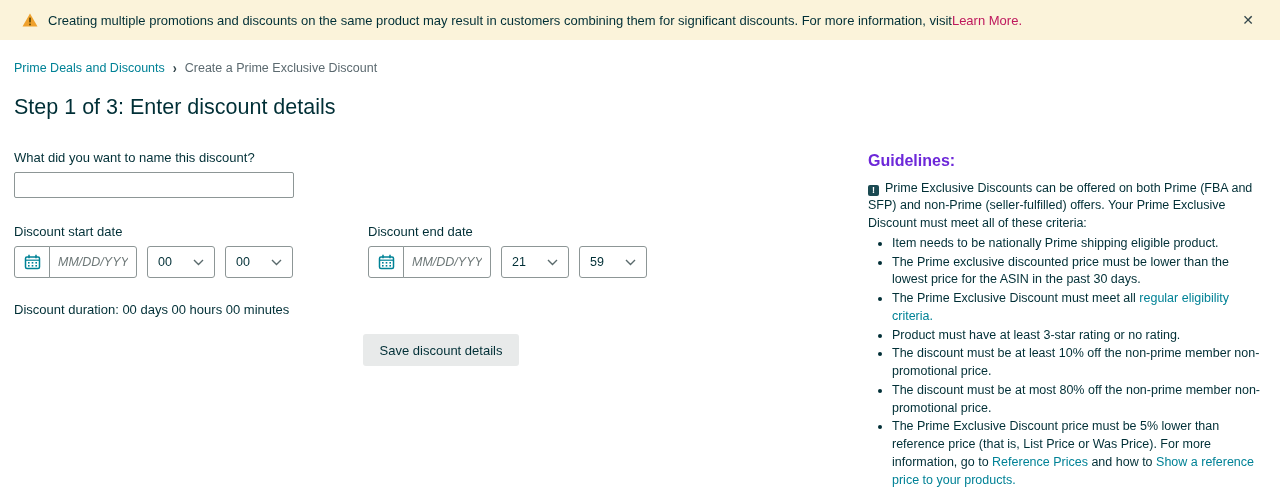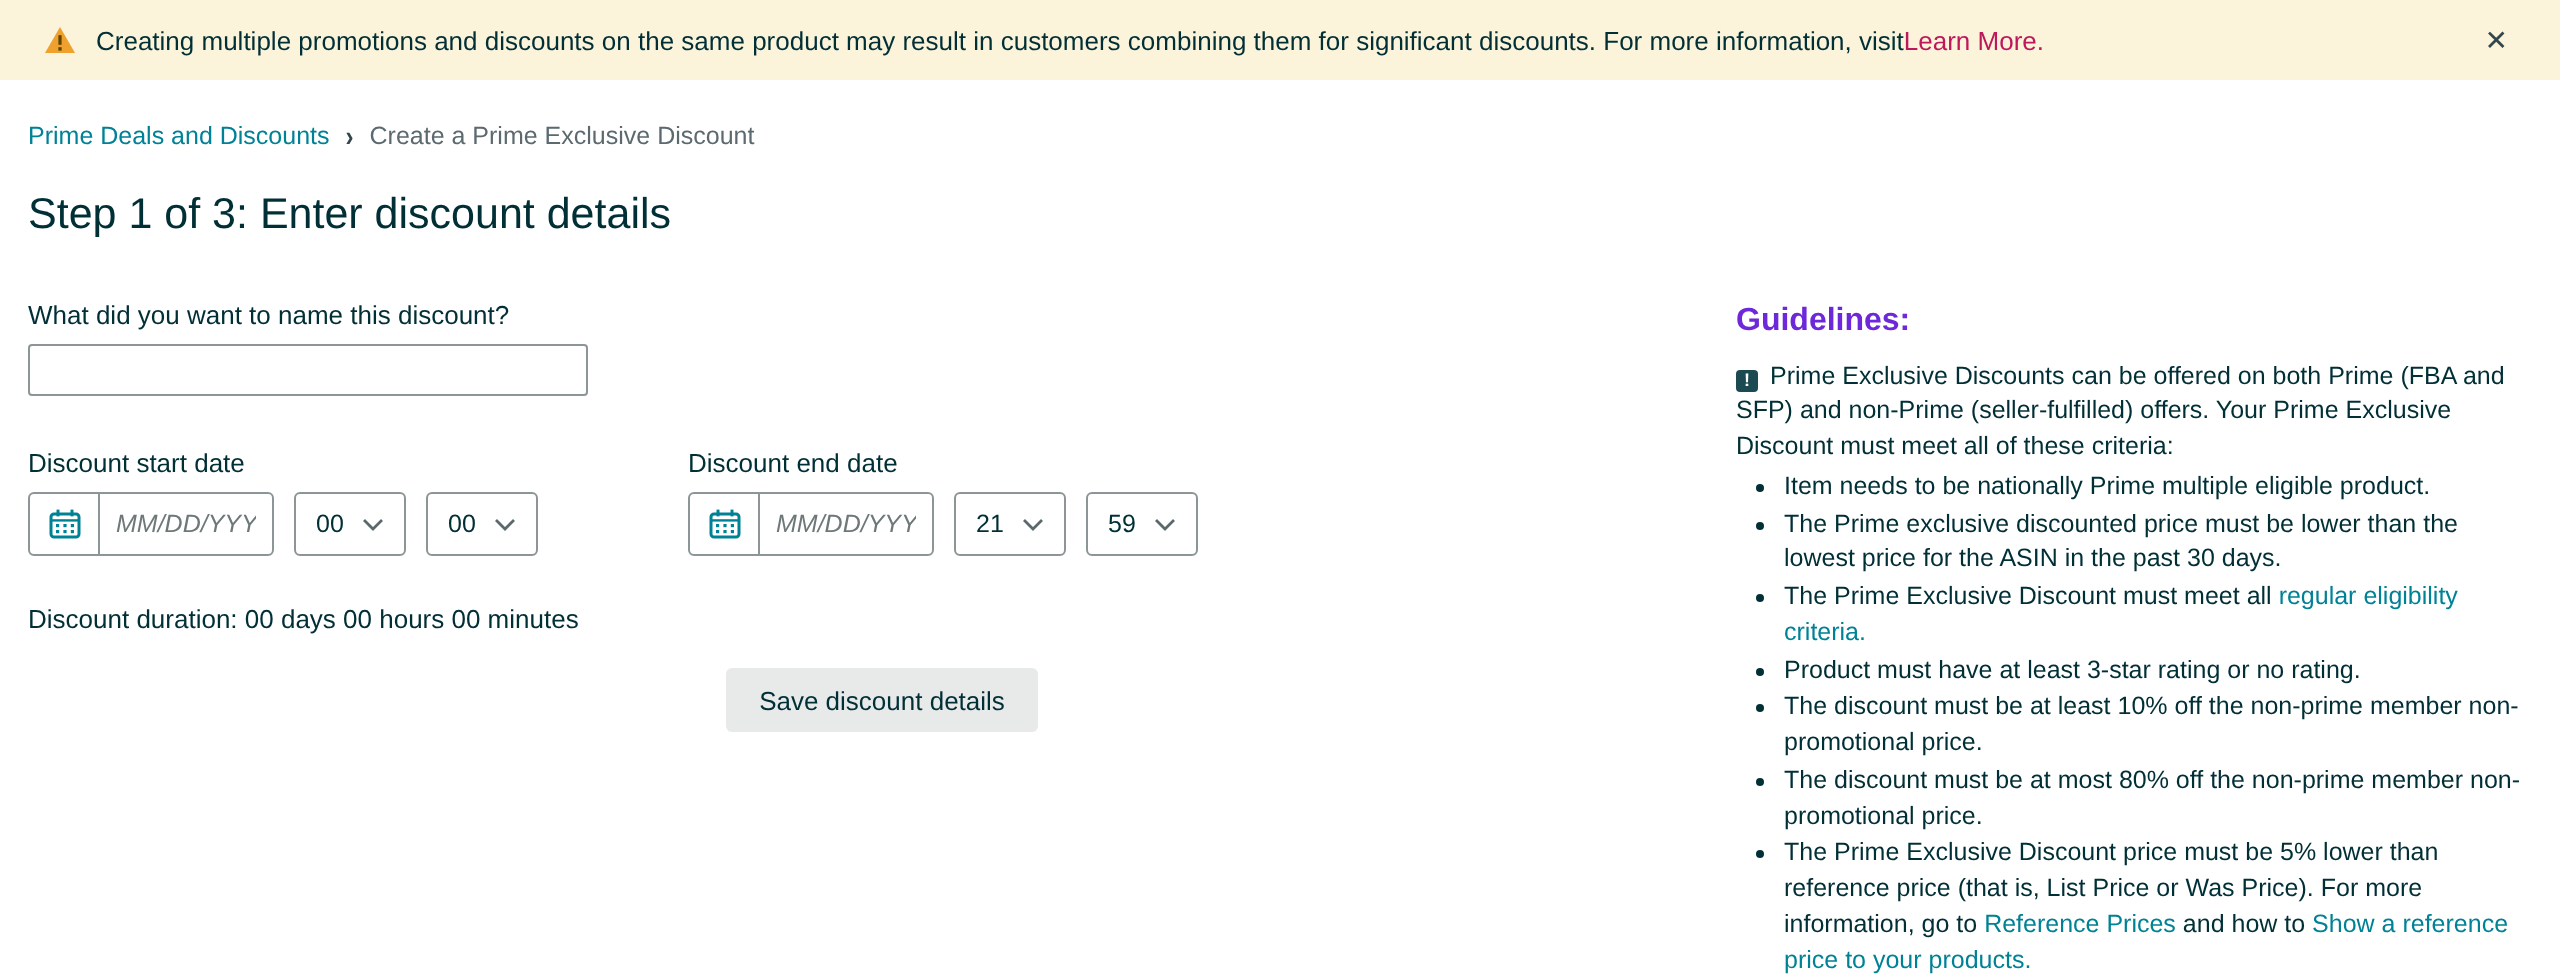--- a/index.html
+++ b/index.html
@@ -48,21 +48,21 @@
     border-radius:3px 0 0 3px; display:flex; align-items:center; justify-content:center;
     cursor:pointer; padding:0;
   }
   .date-input {
     width:88px; height:32px; border:1px solid #8d9696; margin-left:-1px;
     border-radius:0 3px 3px 0; font-size:12.5px; font-style:italic;
     padding:0 8px; font-family:inherit; color:#002f36; outline:none;
   }
   .date-input::placeholder { color:#6e7878; font-style:italic; opacity:1; }
   .time-select {
-    width:56px; height:32px; border:1px solid #8d9696; border-radius:3px;
+    width:68px; height:32px; border:1px solid #8d9696; border-radius:3px;
     margin-left:10px; background:#fff; display:flex; align-items:center;
     justify-content:space-between; padding:0 10px; font-size:12.5px; cursor:pointer;
   }
   .duration { margin-top:24px; font-size:13px; }
   .btn-row { margin-top:17px; display:flex; gap:9px;justify-content:center; }
   .btn {
     height:32px; border:none; border-radius:3px; font-size:13px;
     padding:0 17px; font-family:inherit; cursor:pointer;
   }
   .btn-secondary { background:#e8eaea; color:#002f36; }
@@ -201,21 +201,21 @@
         <button class="btn btn-secondary">Save discount details</button>
       </div>
     </div>
 
     <div class="guide-col">
       <div class="guide-heading">Guidelines:</div>
 
       <div class="gsec">
         <p><span class="info-icon">!</span><span>Prime Exclusive Discounts can be offered on both Prime (FBA and SFP) and non-Prime (seller-fulfilled) offers. Your Prime Exclusive Discount must meet all of these criteria:</span></p>
         <ul>
-          <li><span>Item needs to be nationally Prime multiple eligible product.</span></li>
+          <li><span>Item needs to be nationally Prime shipping eligible product.</span></li>
           <li><span>The Prime exclusive discounted price must be lower than the lowest price for the ASIN in the past 30 days.</span></li>
           <li><span>The Prime Exclusive Discount must meet all </span><a class="glink">regular eligibility criteria.</a></li>
           <li><span>Product must have at least 3-star rating or no rating.</span></li>
           <li><span>The discount must be at least 10% off the non-prime member non-promotional price.</span></li>
           <li><span>The discount must be at most 80% off the non-prime member non-promotional price.</span></li>
           <li><span>The Prime Exclusive Discount price must be 5% lower than reference price (that is, List Price or Was Price). For more information, go to </span><a class="glink">Reference Prices</a><span> and how to </span><a class="glink">Show a reference price to your products.</a></li>
         </ul>
       </div>
 
     </div>

